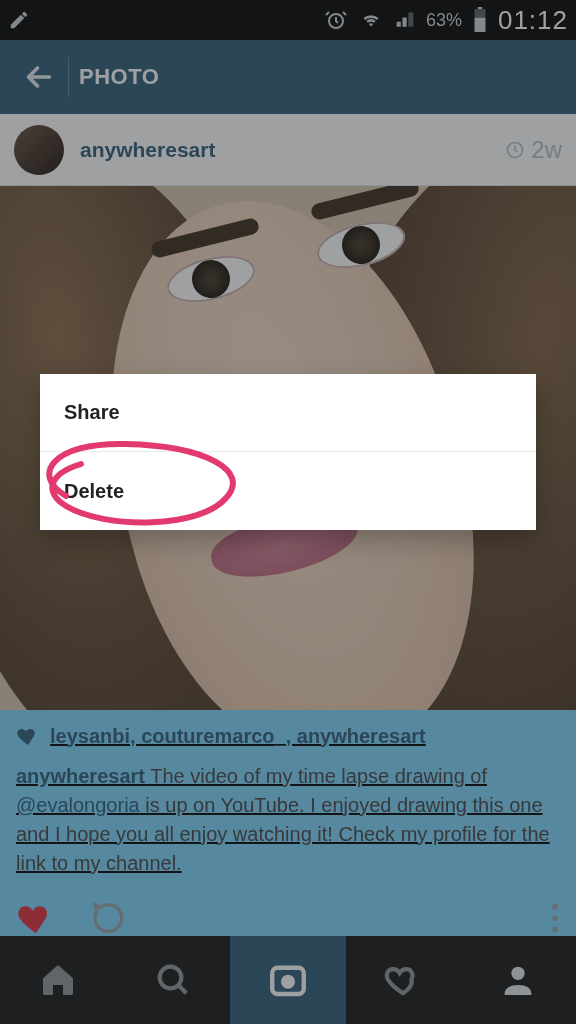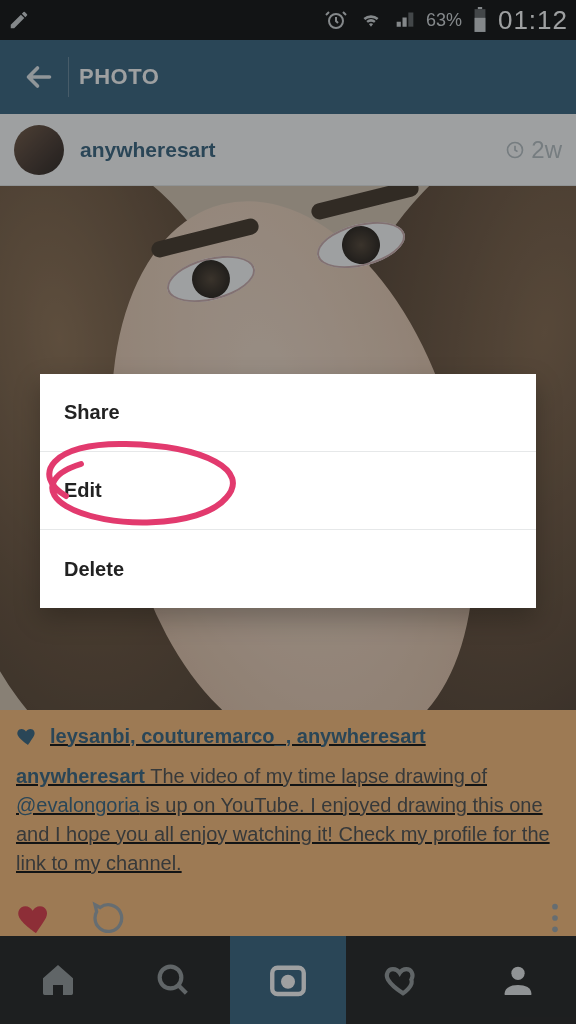--- a/index.html
+++ b/index.html
@@ -1,17 +1,17 @@
 <!DOCTYPE html>
 <html><head>
 <meta charset="utf-8">
 <style>
   * { box-sizing: border-box; margin: 0; padding: 0; }
   html, body { width: 576px; height: 1024px; font-family: -apple-system, Helvetica, Arial, sans-serif; background: #000; overflow: hidden; }
-  .screen { position: relative; width: 576px; height: 1024px; background: #fdba74; }
+  .screen { position: relative; width: 576px; height: 1024px; background: #7dd3fc; }
 
   
   .status-bar { height: 40px; background: #000; color: #cfd3d6; display: flex; align-items: center; padding: 0 8px; font-size: 20px; }
   .status-left { display: flex; align-items: center; gap: 8px; }
   .status-spacer { flex: 1; }
   .status-right { display: flex; align-items: center; gap: 10px; }
   .status-right .batt-pct { font-size: 18px; }
   .status-right .clock { font-size: 26px; font-weight: 300; letter-spacing: 1px; color: #fff; }
   .icon-svg { display: block; }
 
@@ -200,21 +200,20 @@
       <svg width="40" height="40" viewBox="0 0 24 24" fill="#e6e8e9">
           <circle cx="12" cy="8" r="4"></circle>
           <path d="M4 20c0-3.3 3.6-5 8-5s8 1.7 8 5v1H4v-1z"></path>
         </svg>
     </div>
   </div>
 
   <div class="modal-scrim"></div>
   <div class="dialog">
     <div class="dialog-item">Share</div>
-    <div class="dialog-item">Edit</div>
     <div class="dialog-item">Delete</div>
   </div>
 
   <svg class="annotation" viewBox="0 0 220 100">
     <path d="M30 60 C -5 40, 15 6, 90 8 C 170 10, 215 35, 190 62 C 165 92, 70 94, 30 70 C 8 57, 12 38, 45 28" fill="none" stroke="#e23a6e" stroke-width="6" stroke-linecap="round"></path>
   </svg>
 
 </div>
 
 </body></html>

